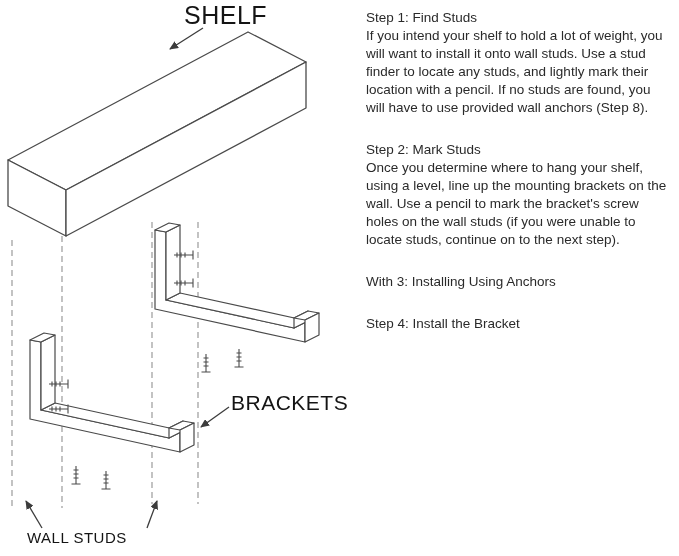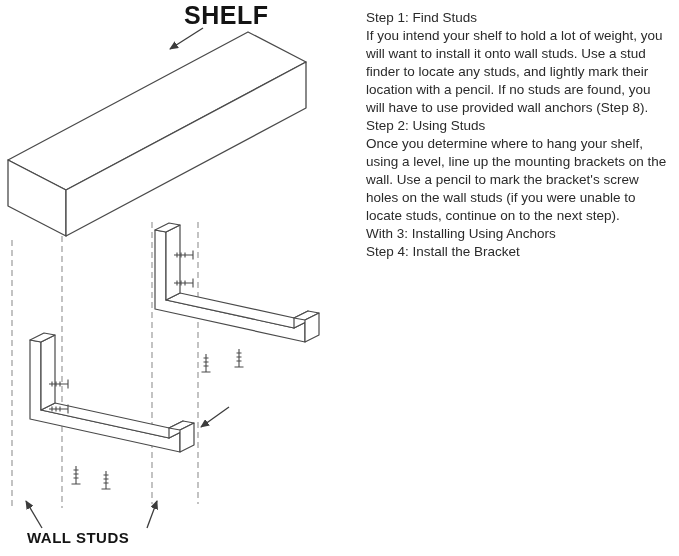--- a/index.html
+++ b/index.html
@@ -4,40 +4,41 @@
 <style>
   * { margin: 0; padding: 0; box-sizing: border-box; }
   html, body {
     width: 679px; height: 556px;
     background: #ffffff;
     font-family: "Liberation Sans", sans-serif;
     overflow: hidden;
   }
   .page { position: relative; width: 679px; height: 556px; background: #fff; }
 
-  .diagram { position: absolute; left: 0; top: 0; width: 360px; height: 556px; font-weight: bold; }
+  .diagram { position: absolute; left: 0; top: 0; width: 360px; height: 556px; }
   .diagram svg { position: absolute; left: 0; top: 0; }
 
   .diagram-label {
     position: absolute;
     color: #141414;
     font-family: "Liberation Sans", sans-serif;
     letter-spacing: 0.5px;
     white-space: nowrap;
   }
   .label-shelf     { left: 184px; top: 1px;   font-size: 25px; }
   .label-brackets  { left: 231px; top: 391px; font-size: 21px; }
   .label-wallstuds { left: 27px;  top: 529px; font-size: 15px; }
 
   .steps {
     position: absolute;
     left: 366px; top: 9px;
     width: 306px;
     display: flex;
     flex-direction: column;
+    gap: 24px;
     color: #2a2a2a;
     font-size: 13.5px;
     line-height: 18px;
   }
   .step-title { }
   .step-body  { }
 </style>
 </head>
 <body>
 
@@ -101,30 +102,31 @@
 
       <g stroke="#3c3c3c" stroke-width="1.3" fill="none">
         <line x1="203" y1="28" x2="170" y2="49" marker-end="url(#ah)"></line>
         <line x1="229" y1="407" x2="201" y2="427" marker-end="url(#ah)"></line>
         <line x1="42" y1="528" x2="26" y2="501" marker-end="url(#ah)"></line>
         <line x1="147" y1="528" x2="157" y2="501" marker-end="url(#ah)"></line>
       </g>
     </svg>
 
     <div class="diagram-label label-shelf">SHELF</div>
+    <div class="diagram-label label-brackets">BRACKETS</div>
     <div class="diagram-label label-wallstuds">WALL STUDS</div>
   </div>
 
   <div class="steps">
     <section>
       <div class="step-title">Step 1: Find Studs</div>
       <div class="step-body">If you intend your shelf to hold a lot of weight, you will want to install it onto wall studs. Use a stud finder to locate any studs, and lightly mark their location with a pencil. If no studs are found, you will have to use provided wall anchors (Step 8).</div>
     </section>
     <section>
-      <div class="step-title">Step 2: Using Studs</div>
+      <div class="step-title">Step 2: Mark Studs</div>
       <div class="step-body">Once you determine where to hang your shelf, using a level, line up the mounting brackets on the wall. Use a pencil to mark the bracket's screw holes on the wall studs (if you were unable to locate studs, continue on to the next step).</div>
     </section>
     <section>
       <div class="step-title">With 3: Installing Using Anchors</div>
     </section>
     <section>
       <div class="step-title">Step 4: Install the Bracket</div>
     </section>
     <section>
     </section>

